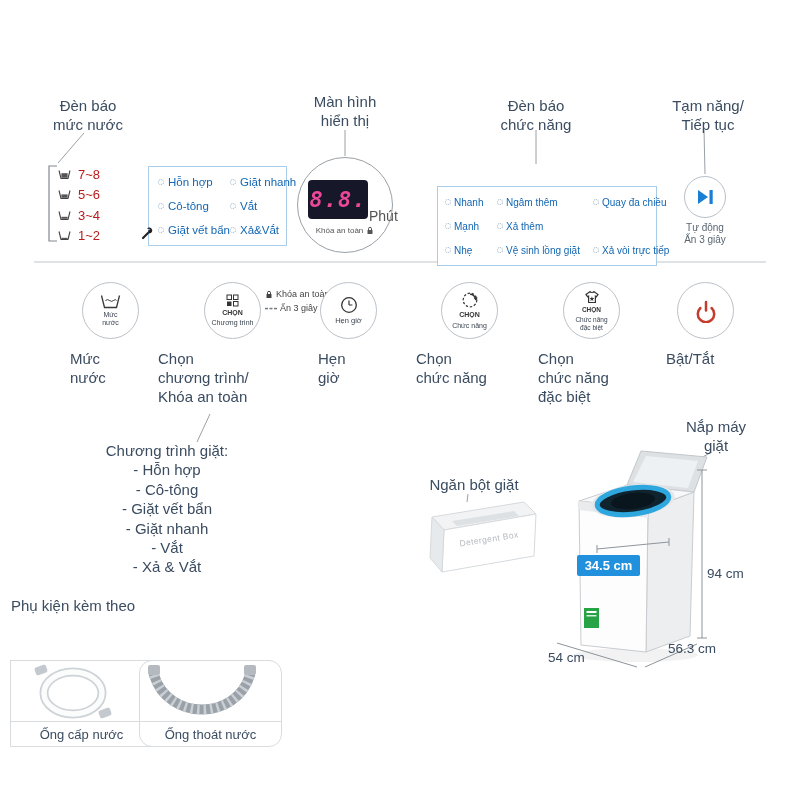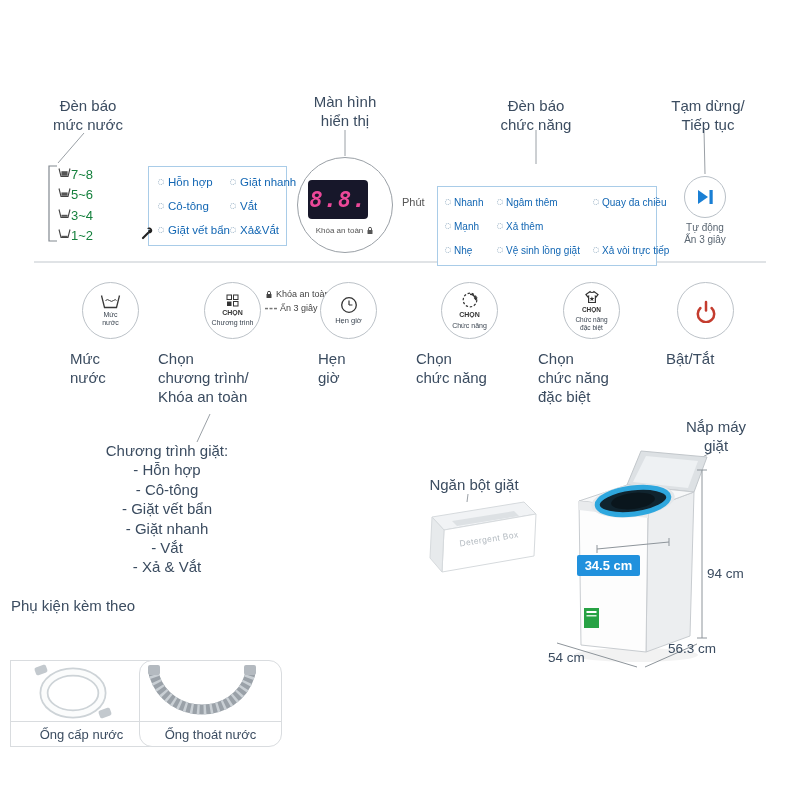--- a/index.html
+++ b/index.html
@@ -7,37 +7,37 @@
     font-family:"Liberation Sans","DejaVu Sans",sans-serif; }
   #stage { position:relative; width:800px; height:800px; background:#fff; overflow:hidden; }
   .abs { position:absolute; }
   .ml { white-space:pre-line; }
   .ann { font-size:15px; color:#3b4c60; text-align:center; line-height:1.28; }
   .bl  { font-size:15px; color:#3b4c60; text-align:left; line-height:1.26; }
   #gfx { position:absolute; left:0; top:0; }
 
   
   #water-levels { left:58px; top:167px; height:76px; display:flex; flex-direction:column; justify-content:space-between; }
-  .wl-row { display:flex; align-items:flex-start; font-size:13px; color:#15803d; height:15px; }
+  .wl-row { display:flex; align-items:center; gap:7px; font-size:13px; color:#b91c1c; height:15px; }
 
   
   .obox { border:1.5px solid #a9cce8; background:#fff; display:grid; align-content:space-around; }
   #program-box { left:148px; top:166px; width:139px; height:80px; grid-template-columns:72px 1fr; padding:3px 2px 3px 9px; }
   #function-box { left:437px; top:166px; width:220px; height:80px; grid-template-columns:52px 96px 1fr; padding:3px 2px 3px 7px;margin-top:20px; }
   .pcell { display:flex; align-items:center; gap:4px; font-size:11.5px; color:#1266b3; white-space:nowrap; }
   .fcell { display:flex; align-items:center; gap:3px; font-size:10px; color:#1266b3; white-space:nowrap; }
   .dot { width:6px; height:6px; border:1px dotted #9fb6c9; border-radius:50%; flex:none; }
 
   
   #display-circle { left:297px; top:157px; width:96px; height:96px; border:1.5px solid #9aa0a6; border-radius:50%; background:#fff; }
   #seg { left:308px; top:180px; width:60px; height:39px; background:#17172a; border-radius:4px;
     display:flex; align-items:center; justify-content:center;
     font-family:"DejaVu Sans Mono",monospace; font-weight:bold; font-style:italic;
     font-size:22px; letter-spacing:1px; color:#ec4899; }
-  #phut { left:369px; top:196px; font-size:11px; color:#555;margin-left:33px; }
+  #phut { left:369px; top:208px; font-size:14px; color:#555; }
   #display-lock { left:301px; top:226px; width:88px; display:flex; align-items:center; justify-content:center; gap:3px; font-size:8px; color:#555; }
 
   
   #play-btn { left:684px; top:176px; width:42px; height:42px; border:1.5px solid #b9c0c7; border-radius:50%;
     background:#fff; display:flex; align-items:center; justify-content:center; }
   .tiny { font-size:10px; color:#5a6672; text-align:center; }
 
   
   .bcirc { position:absolute; top:282px; width:57px; height:57px; border:1.5px solid #bcc2c8; border-radius:50%;
     background:#fff; display:flex; flex-direction:column; align-items:center; justify-content:center; gap:2px; text-align:center; }
@@ -117,21 +117,21 @@
       <line x1="669" y1="538" x2="669" y2="546"></line>
     </g>
   </svg>
 
   <div class="abs ann ml" style="left:28px; top:96px; width:120px;">Đèn báo
 mức nước</div>
   <div class="abs ann ml" style="left:285px; top:92px; width:120px;">Màn hình
 hiển thị</div>
   <div class="abs ann ml" style="left:476px; top:96px; width:120px;">Đèn báo
 chức năng</div>
-  <div class="abs ann ml" style="left:653px; top:96px; width:110px;">Tạm dừng/
+  <div class="abs ann ml" style="left:653px; top:96px; width:110px;">Tạm năng/
 Tiếp tục</div>
 
   <div class="abs" id="water-levels">
     <div class="wl-row">
       <svg width="13" height="11">
           <path d="M1,1.5 L3,9.5 H10 L12,1.5" fill="none" stroke="#444" stroke-width="1.1"></path>
           <rect x="3.4" y="4.2" width="6.2" height="4.6" fill="#555"></rect>
         </svg>
       <span>7~8</span>
     </div>

